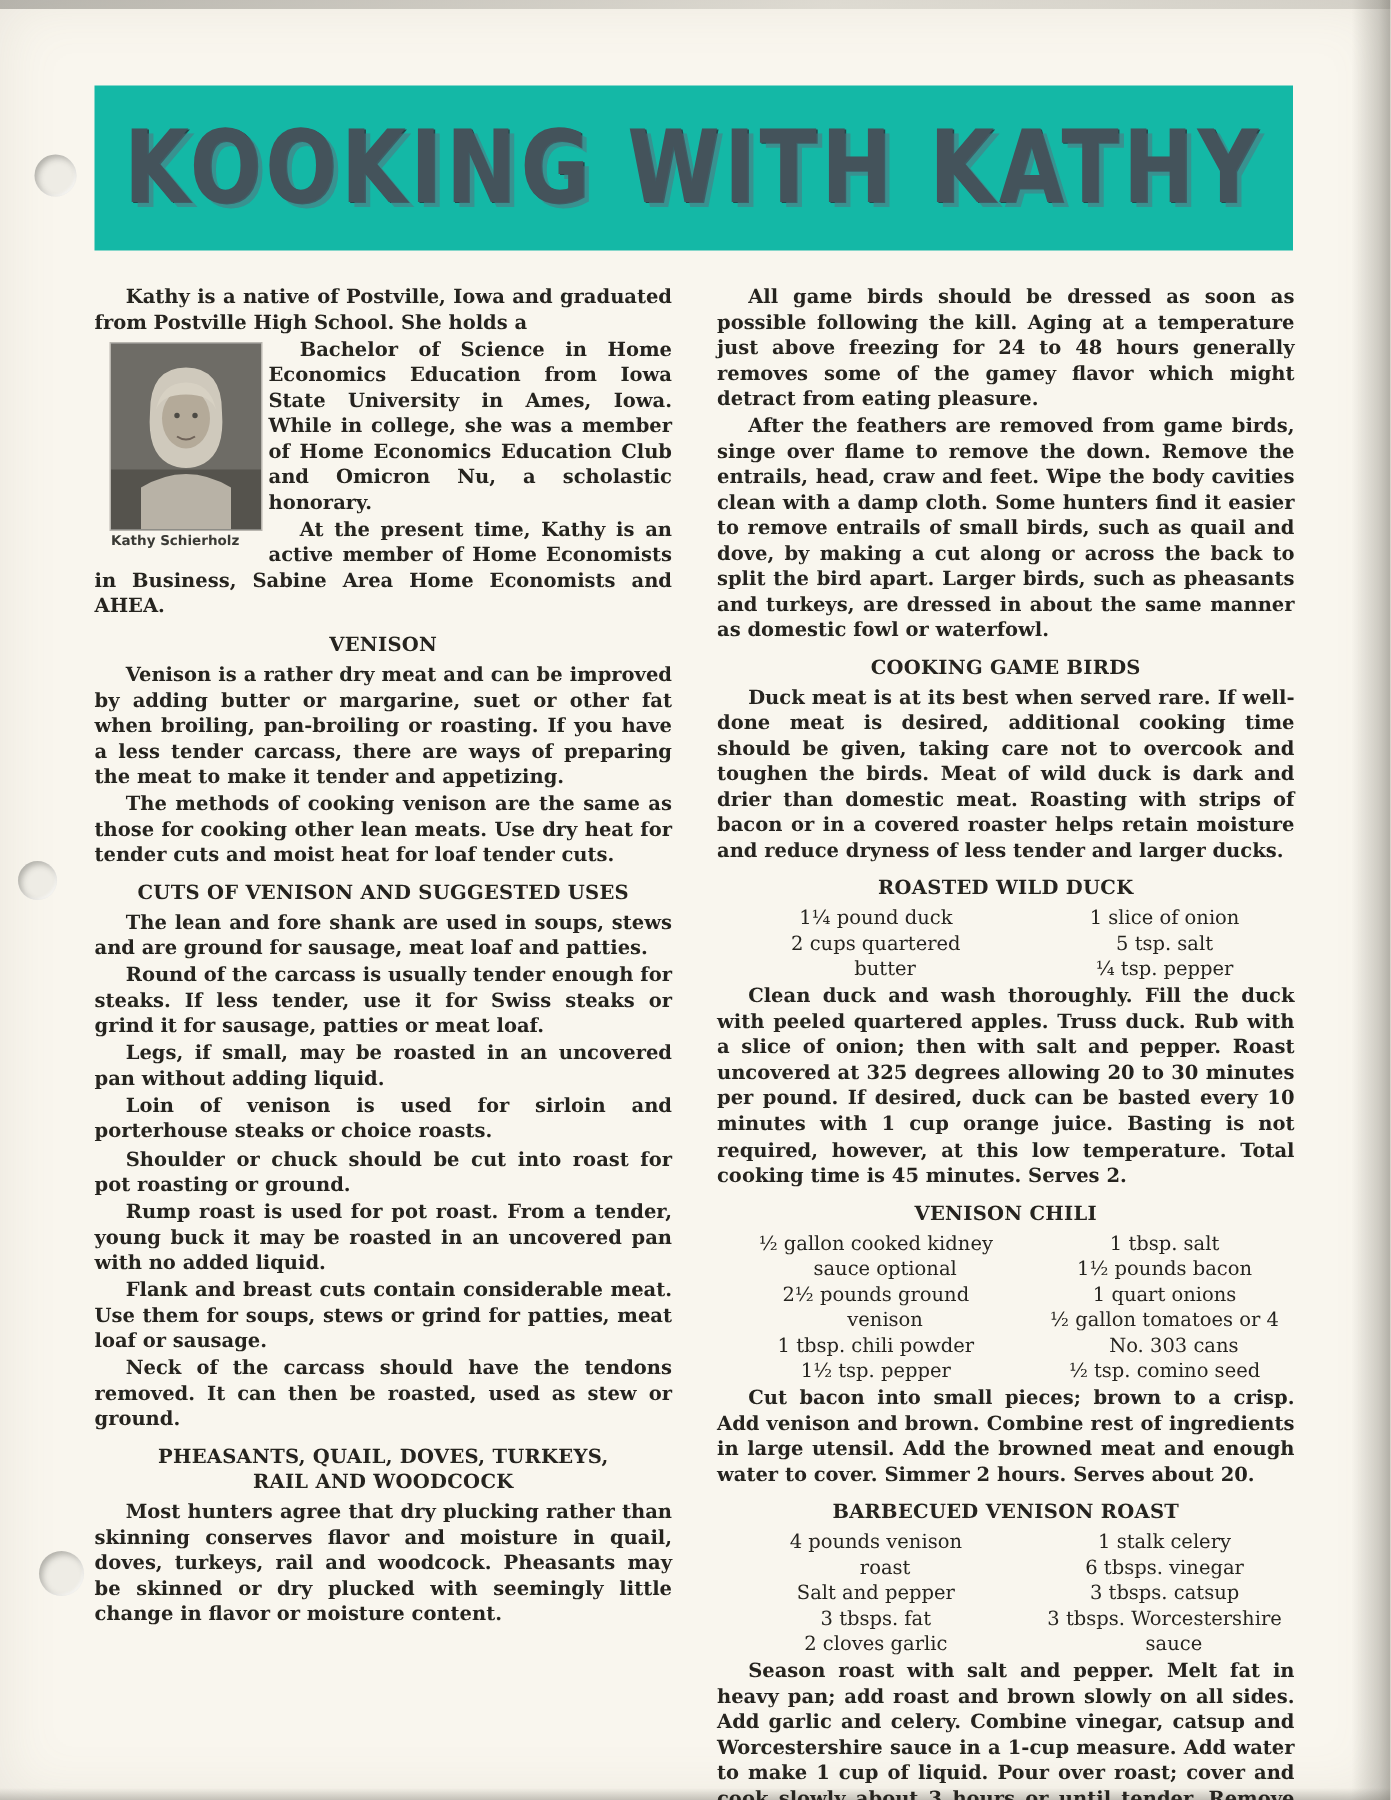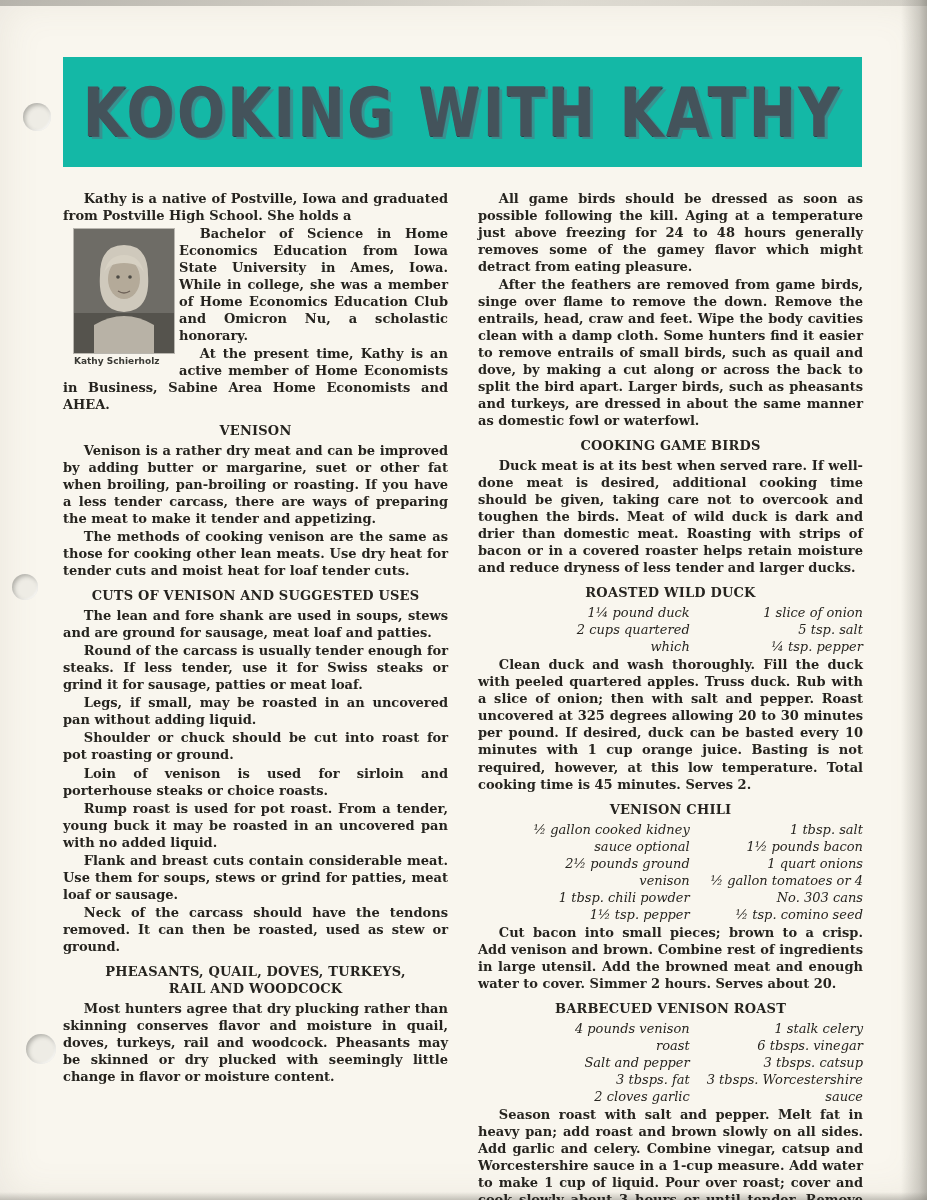--- a/index.html
+++ b/index.html
@@ -57,21 +57,21 @@
 
   .photo-block { float:left; width:104px; margin:4px 12px 2px 0;padding-left:11px; }
   .photo-frame { width:100px; height:124px; background:#777; overflow:hidden; box-shadow:0 0 0 1px rgba(90,88,80,0.4); }
   .photo-frame svg { display:block; }
   .photo-caption {
     font-family:"DejaVu Sans", sans-serif; font-size:9px; font-weight:bold;
     color:#3a3a35; margin-top:3px; text-align:left; text-indent:0;
   }
   .clear { clear:both; }
 
-  .ingredients { display:flex; margin:1px 0 1px 0; text-align:right;font-style:italic; }
+  .ingredients { display:flex; margin:1px 0 1px 0; text-align:center; }
   .ing-left { width:55%; }
   .ing-right { width:45%; }
   .ingredients div { white-space:pre-wrap; line-height:1.31; }
 </style>
 </head>
 <body>
 
 <div class="page">
   <div class="scan-edge-top"></div>
   <div class="scan-edge-right"></div>
@@ -112,41 +112,41 @@
       <div class="clear"></div>
 
       <h2 class="sec-heading">VENISON</h2>
       <p class="para">Venison is a rather dry meat and can be improved by adding butter or margarine, suet or other fat when broiling, pan-broiling or roasting. If you have a less tender carcass, there are ways of preparing the meat to make it tender and appetizing.</p>
       <p class="para">The methods of cooking venison are the same as those for cooking other lean meats. Use dry heat for tender cuts and moist heat for loaf tender cuts.</p>
 
       <h2 class="sec-heading">CUTS OF VENISON AND SUGGESTED USES</h2>
       <p class="para"><span>The </span><b>lean and fore shank</b><span> are used in soups, stews and are ground for sausage, meat loaf and patties.</span></p>
       <p class="para"><span></span><b>Round</b><span> of the carcass is usually tender enough for steaks. If less tender, use it for Swiss steaks or grind it for sausage, patties or meat loaf.</span></p>
       <p class="para"><span></span><b>Legs,</b><span> if small, may be roasted in an uncovered pan without adding liquid.</span></p>
+      <p class="para"><span></span><b>Loin</b><span> of venison is used for sirloin and porterhouse steaks or choice roasts.</span></p>
       <p class="para"><span></span><b>Shoulder</b><span> or chuck should be cut into roast for pot roasting or ground.</span></p>
-      <p class="para"><span></span><b>Loin</b><span> of venison is used for sirloin and porterhouse steaks or choice roasts.</span></p>
       <p class="para"><span></span><b>Rump</b><span> roast is used for pot roast. From a tender, young buck it may be roasted in an uncovered pan with no added liquid.</span></p>
       <p class="para"><span></span><b>Flank</b><span> and breast cuts contain considerable meat. Use them for soups, stews or grind for patties, meat loaf or sausage.</span></p>
       <p class="para"><span></span><b>Neck</b><span> of the carcass should have the tendons removed. It can then be roasted, used as stew or ground.</span></p>
 
       <h2 class="sec-heading">PHEASANTS, QUAIL, DOVES, TURKEYS,
 RAIL AND WOODCOCK</h2>
       <p class="para">Most hunters agree that dry plucking rather than skinning conserves flavor and moisture in quail, doves, turkeys, rail and woodcock. Pheasants may be skinned or dry plucked with seemingly little change in flavor or moisture content.</p>
     </div>
 
     <div class="col">
       <p class="para">All game birds should be dressed as soon as possible following the kill. Aging at a temperature just above freezing for 24 to 48 hours generally removes some of the gamey flavor which might detract from eating pleasure.</p>
       <p class="para">After the feathers are removed from game birds, singe over flame to remove the down. Remove the entrails, head, craw and feet. Wipe the body cavities clean with a damp cloth. Some hunters find it easier to remove entrails of small birds, such as quail and dove, by making a cut along or across the back to split the bird apart. Larger birds, such as pheasants and turkeys, are dressed in about the same manner as domestic fowl or waterfowl.</p>
 
       <h2 class="sec-heading">COOKING GAME BIRDS</h2>
       <p class="para">Duck meat is at its best when served rare. If well-done meat is desired, additional cooking time should be given, taking care not to overcook and toughen the birds. Meat of wild duck is dark and drier than domestic meat. Roasting with strips of bacon or in a covered roaster helps retain moisture and reduce dryness of less tender and larger ducks.</p>
 
       <h2 class="sec-heading">ROASTED WILD DUCK</h2>
       <div class="ingredients">
-        <div class="ing-left"><div>1¼ pound duck</div><div>2 cups quartered</div><div>   which</div></div>
+        <div class="ing-left"><div>1¼ pound duck</div><div>2 cups quartered</div><div>   butter</div></div>
         <div class="ing-right"><div>1 slice of onion</div><div>5 tsp. salt</div><div>¼ tsp. pepper</div></div>
       </div>
       <p class="para">Clean duck and wash thoroughly. Fill the duck with peeled quartered apples. Truss duck. Rub with a slice of onion; then with salt and pepper. Roast uncovered at 325 degrees allowing 20 to 30 minutes per pound. If desired, duck can be basted every 10 minutes with 1 cup orange juice. Basting is not required, however, at this low temperature. Total cooking time is 45 minutes. Serves 2.</p>
 
       <h2 class="sec-heading">VENISON CHILI</h2>
       <div class="ingredients">
         <div class="ing-left"><div>½ gallon cooked kidney</div><div>   sauce optional</div><div>2½ pounds ground</div><div>   venison</div><div>1 tbsp. chili powder</div><div>1½ tsp. pepper</div></div>
         <div class="ing-right"><div>1 tbsp. salt</div><div>1½ pounds bacon</div><div>1 quart onions</div><div>½ gallon tomatoes or 4</div><div>   No. 303 cans</div><div>½ tsp. comino seed</div></div>
       </div>
       <p class="para">Cut bacon into small pieces; brown to a crisp. Add venison and brown. Combine rest of ingredients in large utensil. Add the browned meat and enough water to cover. Simmer 2 hours. Serves about 20.</p>

